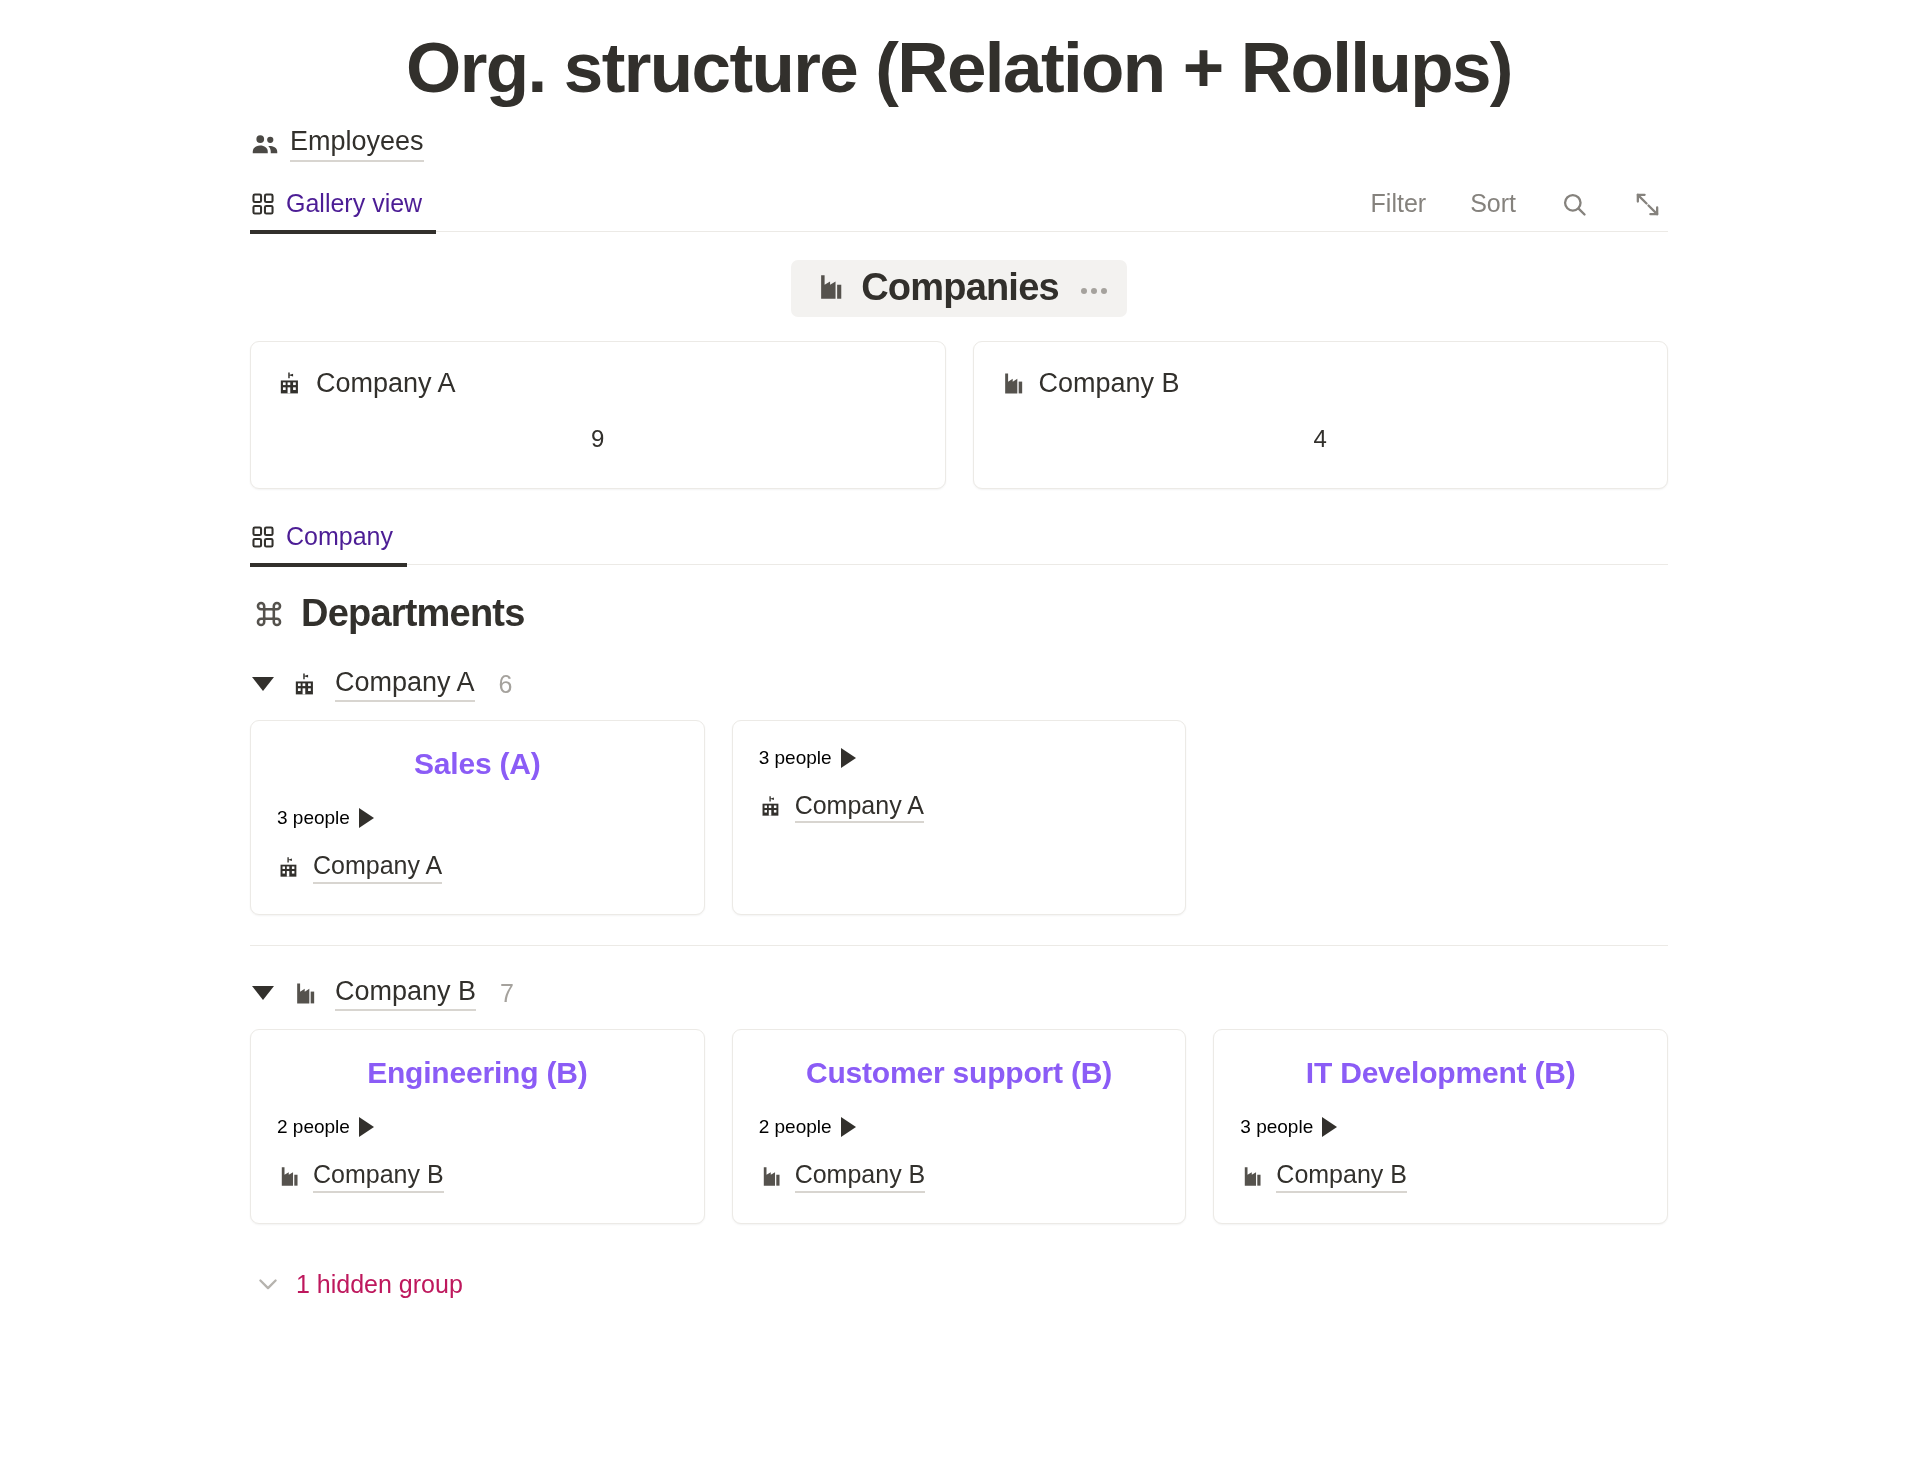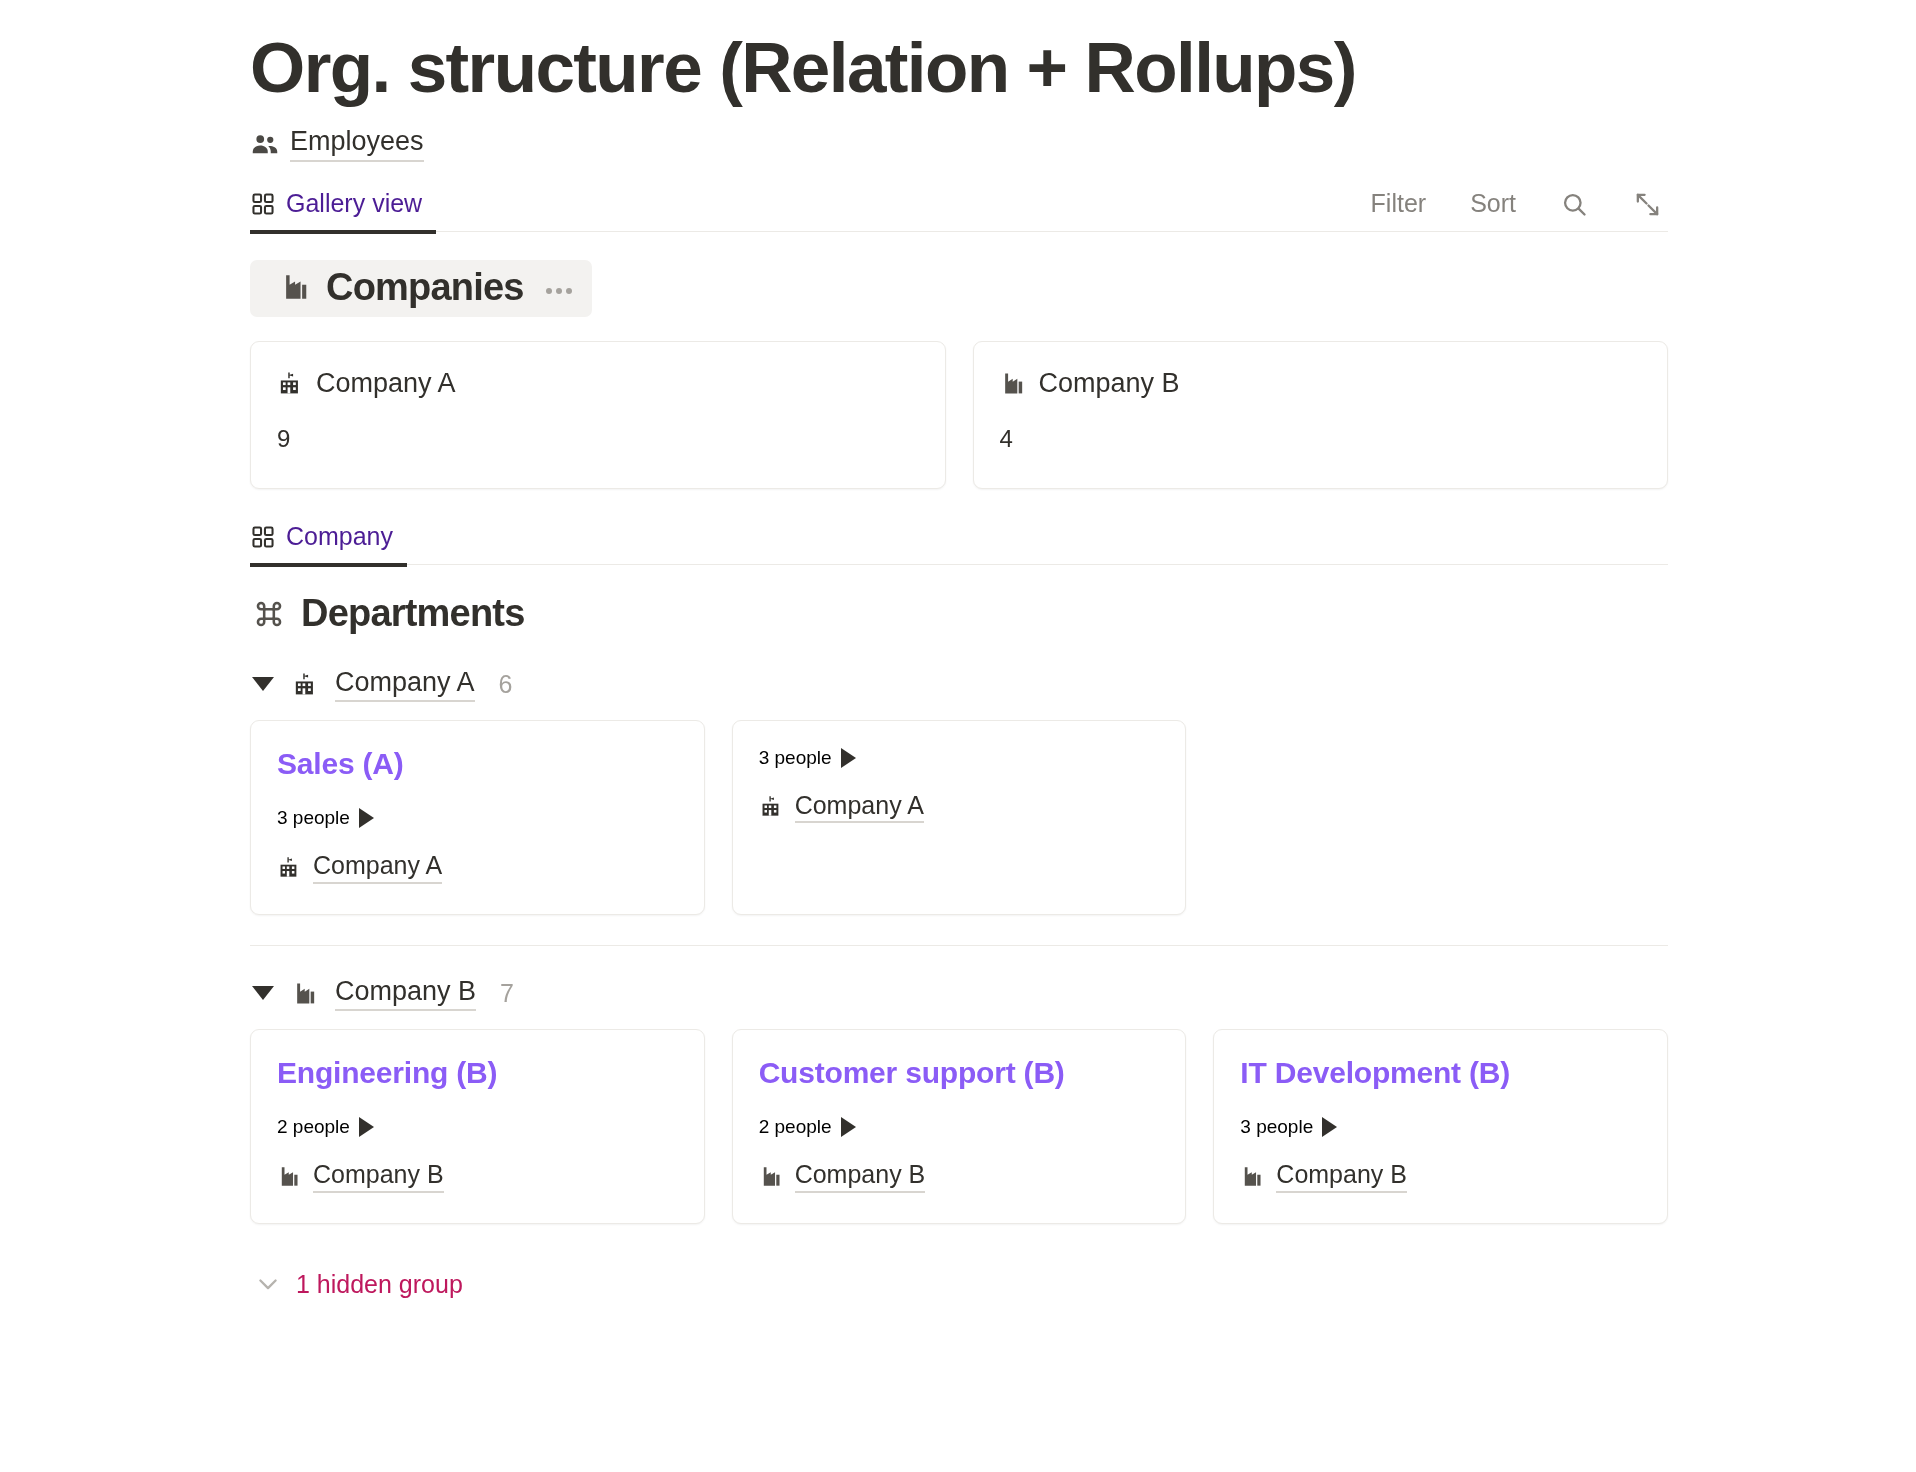--- a/index.html
+++ b/index.html
@@ -10,20 +10,21 @@
     font-family: "Liberation Sans", sans-serif;
     color: #32302c;
     overflow: hidden;
   }
   .page {
     position: relative;
     width: 1916px;
     height: 1172px;
     padding-left: 250px;
     padding-top: 28px;
+    text-align: center;
   }
   .content { width: 1418px; }
 
   
   .page-title {
     font-size: 71px;
     font-weight: bold;
     letter-spacing: -1.6px;
     line-height: 1.12;
     color: #32302c;
@@ -82,21 +83,21 @@
   }
   .tool-icon { display: flex; align-items: center; justify-content: center; }
 
   
   .db-title-chip {
     display: inline-flex;
     align-items: center;
     gap: 14px;
     background: #f3f2f0;
     border-radius: 7px;
-    padding: 7px 16px 9px 30px;
+    padding: 7px 16px 9px 24px;
     margin-bottom: 24px;
   }
   .db-title {
     font-size: 38px;
     font-weight: bold;
     letter-spacing: -0.8px;
     color: #32302c;
     line-height: 1.1;
   }
   .ellipsis-btn {

